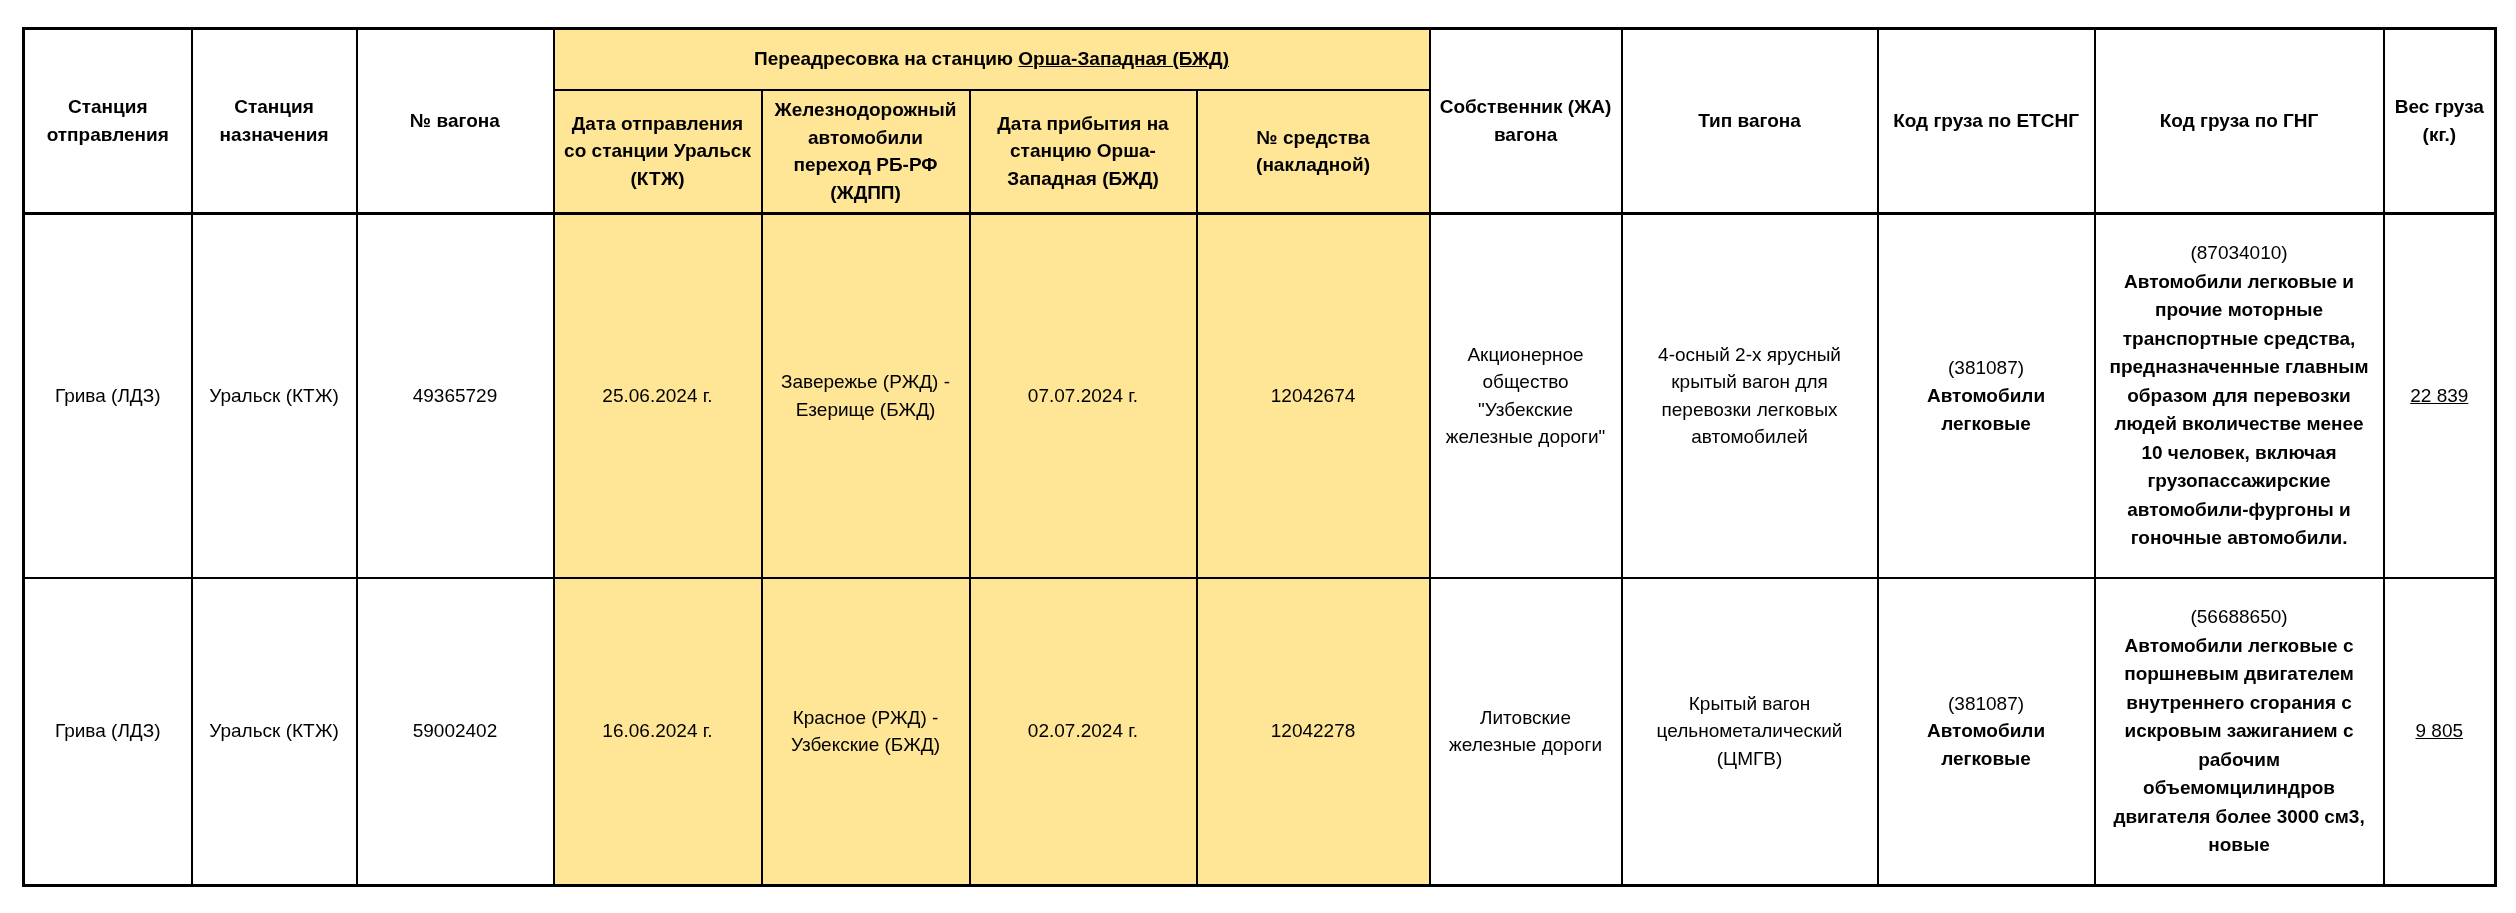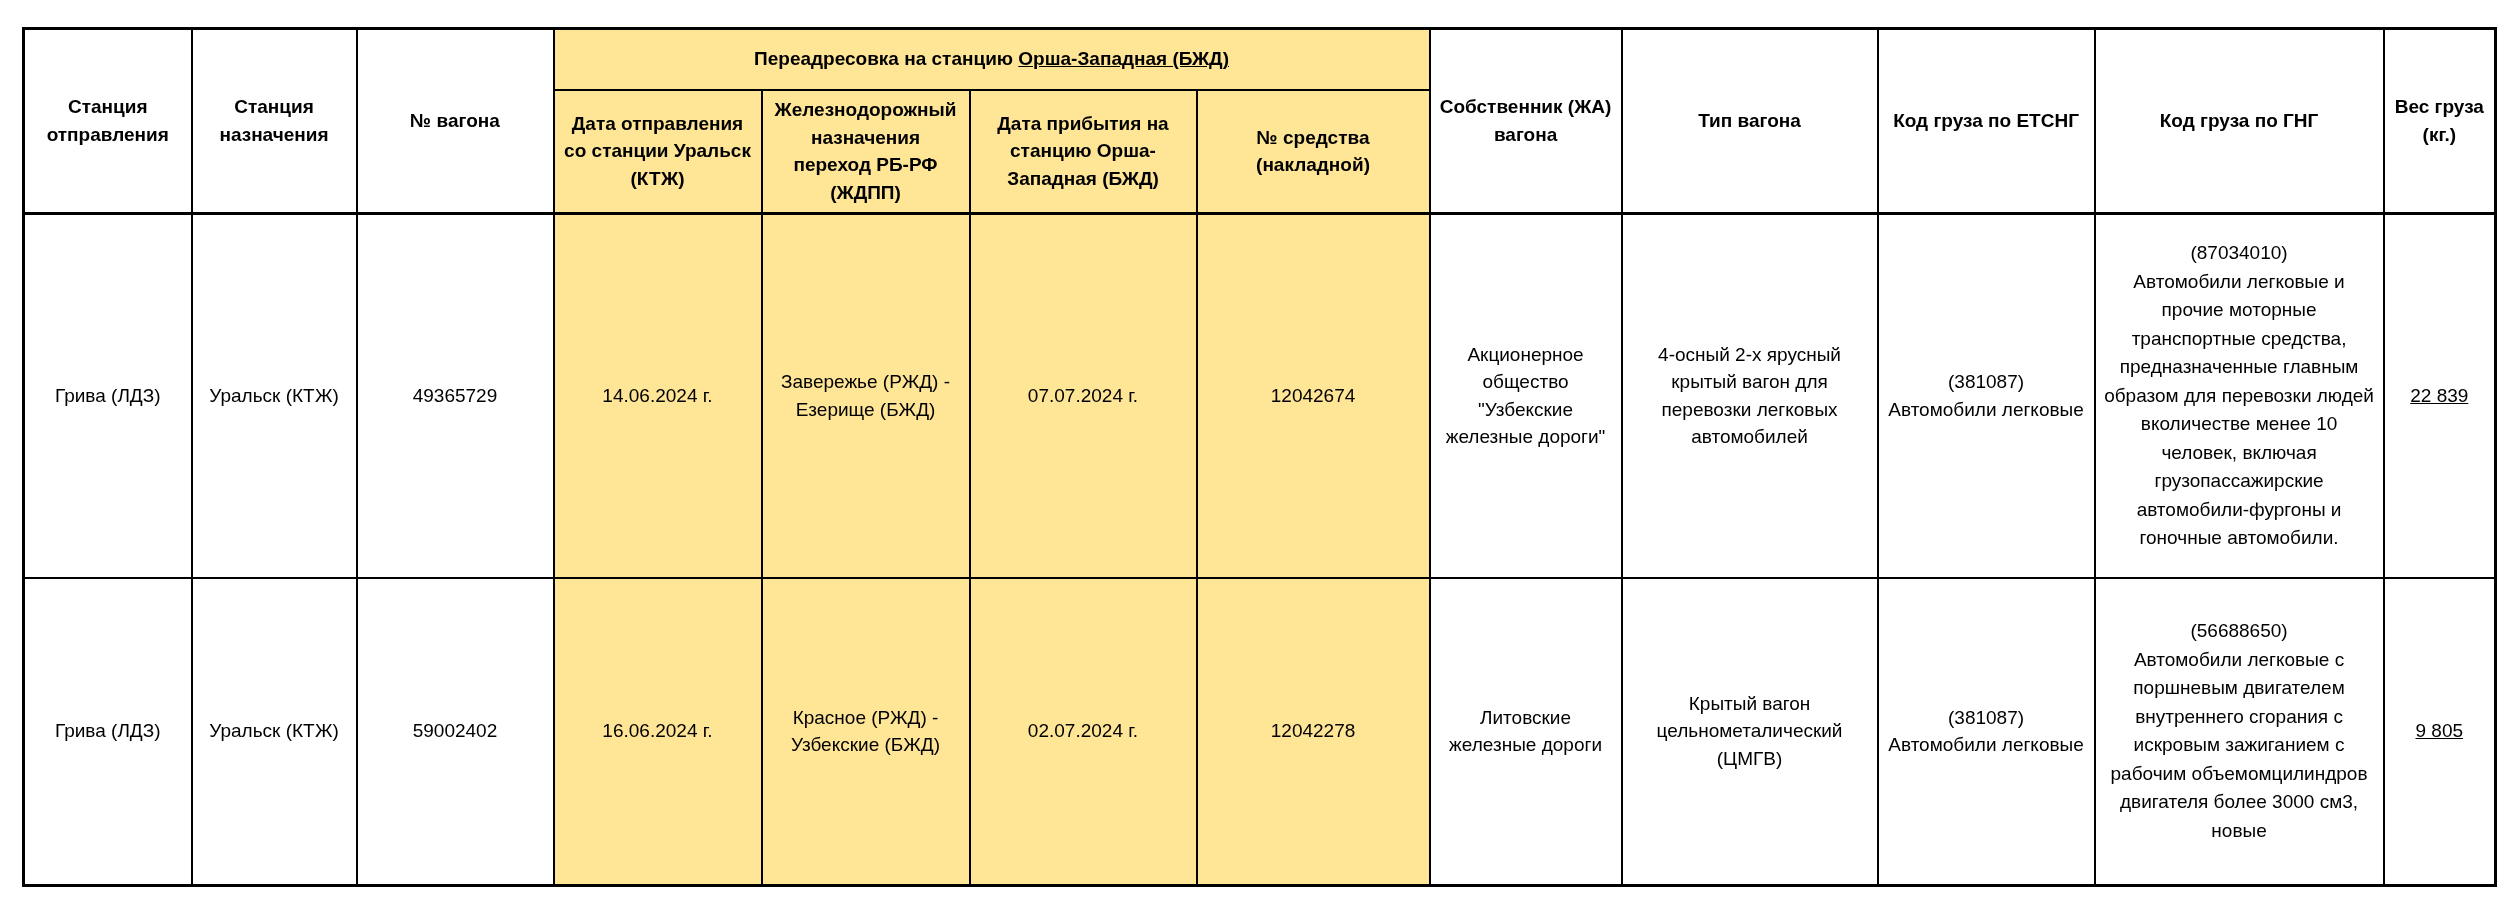--- a/index.html
+++ b/index.html
@@ -34,21 +34,21 @@
   .cargo th { font-weight: bold; }
   .cargo td { font-weight: normal; }
   .yellow { background: #ffe596; }
   .u { text-decoration: underline; }
   tr.hdr-top { height: 61px; }
   tr.hdr-sub { height: 124px; }
   tr.row-0 { height: 364px; }
   tr.row-1 { height: 308px; }
   thead th[rowspan], tr.hdr-sub th { border-bottom-width: 3px; }
   .code { display: block; font-weight: normal; }
-  .desc { display: block; font-weight: normal; }
+  .desc { display: block; font-weight: bold; }
   td.gng-cell { line-height: 1.5; }
   .weight { font-weight: normal; text-decoration: underline; }
 </style>
 </head>
 <body>
 
 <div class="page">
   <table class="cargo">
     <colgroup>
       <col style="width:168px">
@@ -71,31 +71,31 @@
         <th rowspan="2">№ вагона</th>
         <th colspan="4" class="yellow"><span>Переадресовка на станцию </span><span class="u">Орша-Западная (БЖД)</span></th>
         <th rowspan="2">Собственник (ЖА) вагона</th>
         <th rowspan="2">Тип вагона</th>
         <th rowspan="2">Код груза по ЕТСНГ</th>
         <th rowspan="2">Код груза по ГНГ</th>
         <th rowspan="2">Вес груза (кг.)</th>
       </tr>
       <tr class="hdr-sub">
         <th class="yellow">Дата отправления со станции Уральск (КТЖ)</th>
-        <th class="yellow">Железнодорожный назначения переход РБ-РФ (ЖДПП)</th>
+        <th class="yellow">Железнодорожный автомобили переход РБ-РФ (ЖДПП)</th>
         <th class="yellow">Дата прибытия на станцию Орша-Западная (БЖД)</th>
         <th class="yellow">№ средства (накладной)</th>
       </tr>
     </thead>
     <tbody>
       <tr class="row-0">
         <td>Грива (ЛДЗ)</td>
         <td>Уральск (КТЖ)</td>
         <td>49365729</td>
-        <td class="yellow">14.06.2024 г.</td>
+        <td class="yellow">25.06.2024 г.</td>
         <td class="yellow">Завережье (РЖД) - Езерище (БЖД)</td>
         <td class="yellow">07.07.2024 г.</td>
         <td class="yellow">12042674</td>
         <td>Акционерное общество "Узбекские железные дороги"</td>
         <td>4-осный 2-х ярусный крытый вагон для перевозки легковых автомобилей</td>
         <td>
           <span class="code">(381087)</span>
           <span class="desc">Автомобили легковые</span>
         </td>
         <td class="gng-cell">

